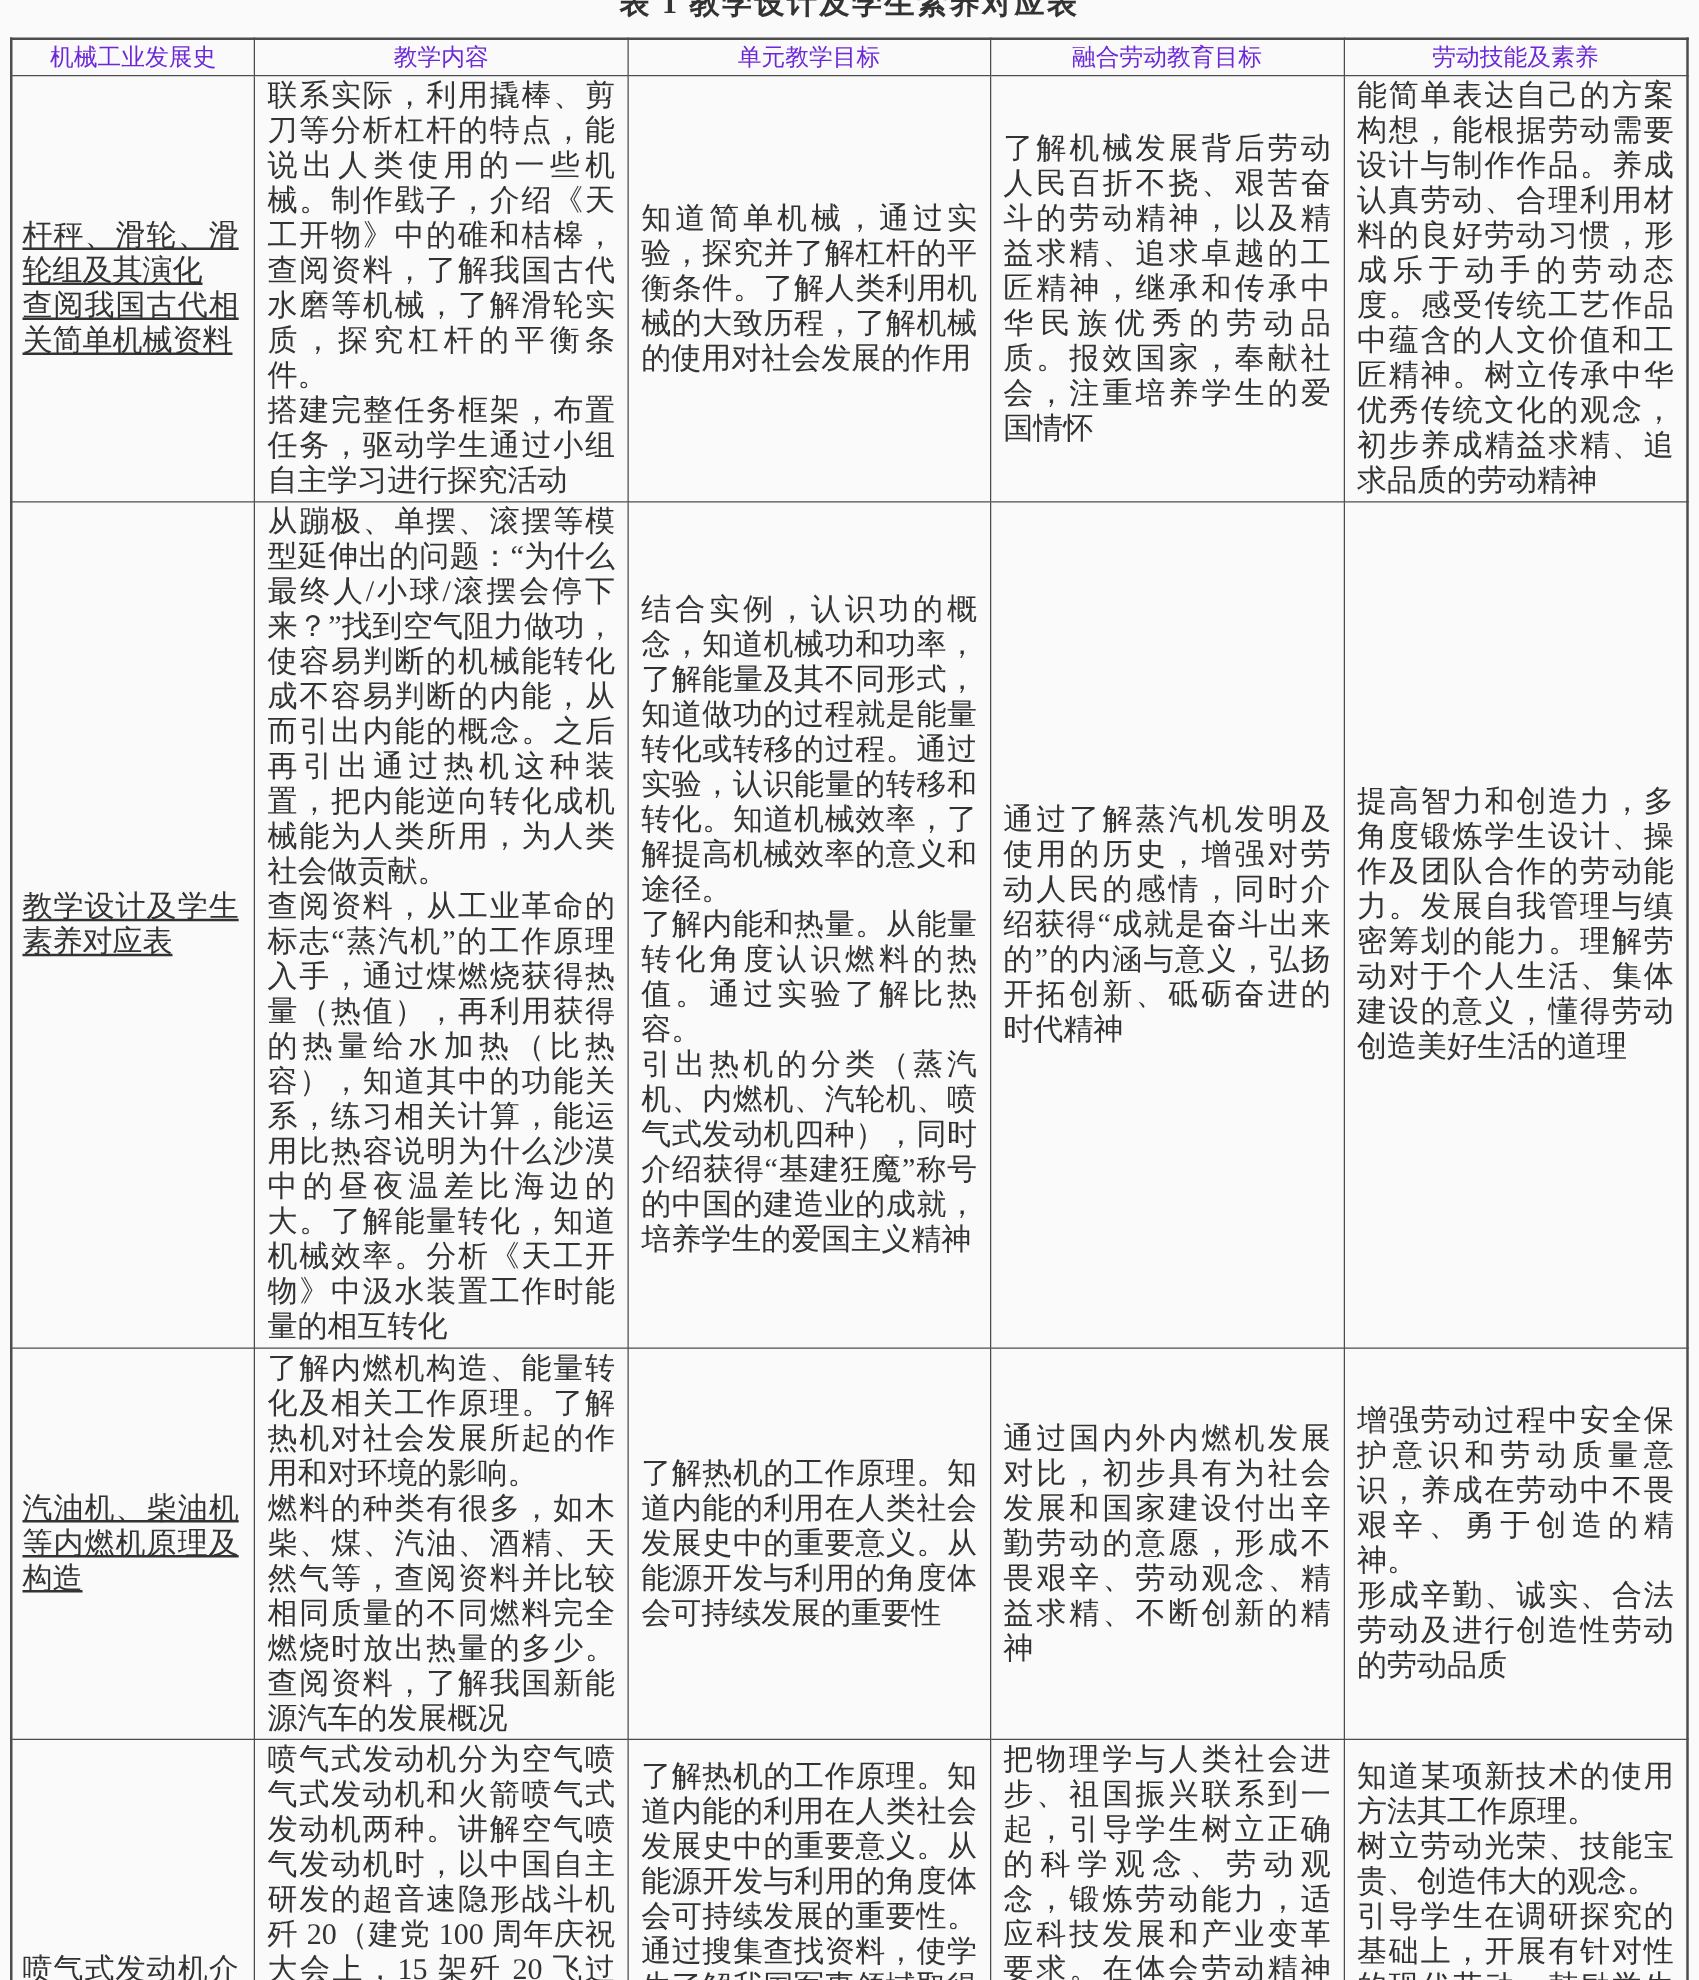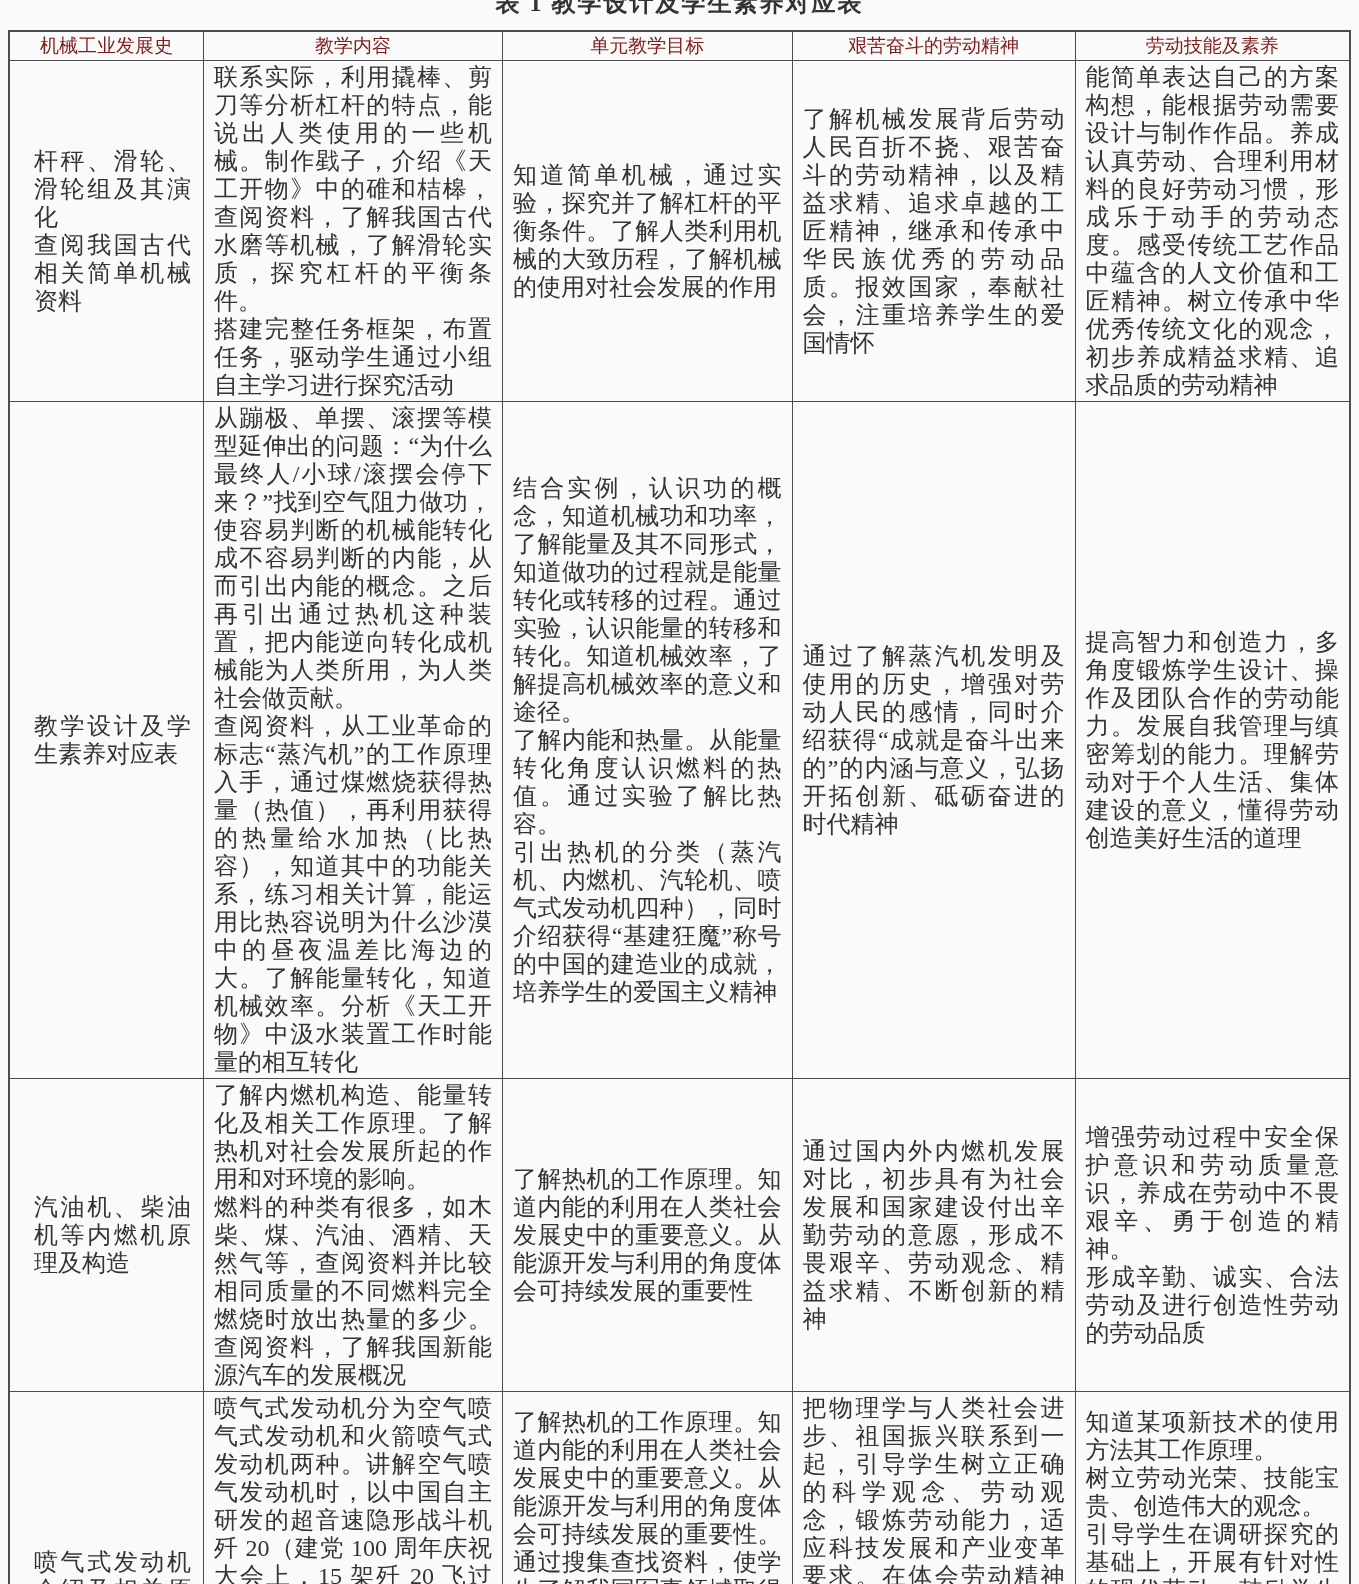--- a/index.html
+++ b/index.html
@@ -48,34 +48,35 @@
   th, td {
     border: 1px solid #4d4d4d;
     font-weight: normal;
     vertical-align: middle;
     box-sizing: border-box;
   }
   th {
     font-size: 19px;
     text-align: center;
     padding: 1px 4px;
-    color: #7f1d1d;
+    color: #6d28d9;
   }
   td {
     font-size: 24px;
     line-height: 28px;
     padding: 2px 10px;
     text-align: justify;
     text-justify: inter-character;
     white-space: pre-line;
     color: #333;
   }
   td.theme {
-    padding-left: 24px;
+    padding-left: 8px;
     padding-right: 12px;
+    text-decoration: underline;
   }
   tr.hdr  { height: 26px;  }
   tr.r1   { height: 286px; }
   tr.r2   { height: 594px; }
   tr.r3   { height: 290px; }
   tr.r4   { height: 332px; }
 </style>
 </head>
 <body>
 
@@ -90,21 +91,21 @@
         <col class="c2">
         <col class="c3">
         <col class="c4">
         <col class="c5">
     </colgroup>
     <thead>
       <tr class="hdr">
         <th>机械工业发展史</th>
         <th>教学内容</th>
         <th>单元教学目标</th>
-        <th>艰苦奋斗的劳动精神</th>
+        <th>融合劳动教育目标</th>
         <th>劳动技能及素养</th>
       </tr>
     </thead>
     <tbody>
       <tr class="r1">
         <td class="theme">杆秤、滑轮、滑轮组及其演化
 查阅我国古代相关简单机械资料</td>
         <td>联系实际，利用撬棒、剪刀等分析杠杆的特点，能说出人类使用的一些机械。制作戥子，介绍《天工开物》中的碓和桔槔，查阅资料，了解我国古代水磨等机械，了解滑轮实质，探究杠杆的平衡条件。
 搭建完整任务框架，布置任务，驱动学生通过小组自主学习进行探究活动</td>
         <td>知道简单机械，通过实验，探究并了解杠杆的平衡条件。了解人类利用机械的大致历程，了解机械的使用对社会发展的作用</td>

